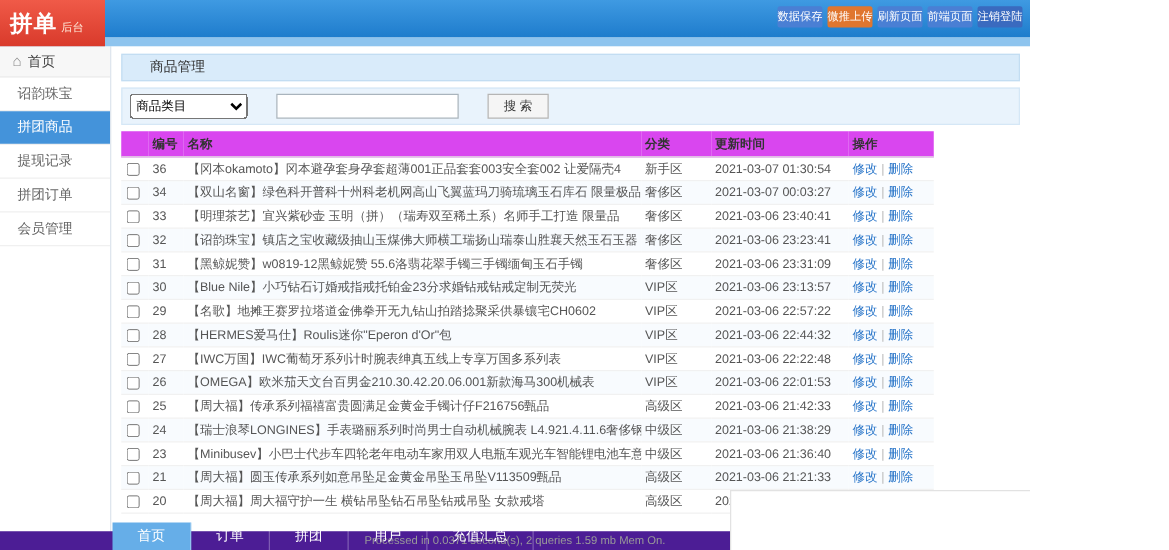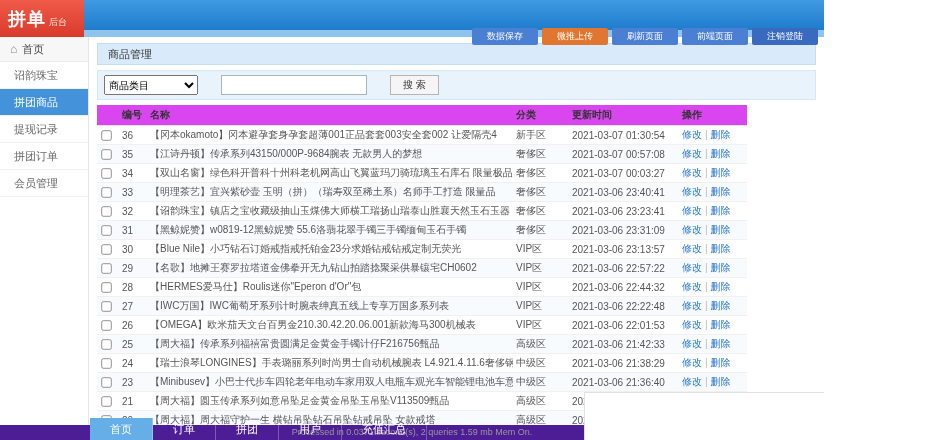--- a/index.html
+++ b/index.html
@@ -13,37 +13,37 @@
   .logo{position:absolute;left:0;top:0;width:84px;height:37px;z-index:4;
     background:linear-gradient(180deg,#f05a48,#d93a2b);color:#fff;
     display:flex;align-items:center;padding-left:8px;box-sizing:border-box;cursor:pointer;}
   .logo-main{font-size:18px;font-weight:bold;letter-spacing:1px;}
   .logo-sub{font-size:9px;color:#ffe9d9;margin-left:3px;margin-top:8px;}
   .topnav{position:absolute;left:90px;bottom:0;height:22px;display:flex;z-index:3;}
   .tab{padding:0 20px;line-height:22px;font-size:11px;color:#fff;cursor:pointer;
     border-right:1px solid rgba(255,255,255,.28);}
   .tab.active{background:#66aee8;}
   .header-actions{position:absolute;right:6px;top:5px;display:flex;gap:4px;z-index:3;}
-  .action-btn{font-size:9px;color:#fff;padding:2px 15px;border-radius:2px;cursor:pointer;white-space:nowrap;margin-top:23px;}
+  .action-btn{font-size:9px;color:#fff;padding:2px 0;border-radius:2px;cursor:pointer;white-space:nowrap;}
 
   
   .sidebar{position:absolute;left:0;top:37px;bottom:0;width:88px;background:#fff;
     border-right:1px solid #dfe6ee;z-index:1;}
   .side-home{height:24px;display:flex;align-items:center;gap:5px;padding-left:10px;
     font-size:11px;color:#444;border-bottom:1px solid #ececec;background:#f7f7f7;}
   .home-icon{font-size:12px;color:#8a8a8a;line-height:1;}
   .side-item{height:26px;line-height:26px;padding-left:14px;font-size:11px;color:#666;
     border-bottom:1px solid #f0f0f0;cursor:pointer;}
   .side-item.active{background:#4493da;color:#fff;}
 
   
   .main{position:absolute;left:89px;top:37px;right:0;bottom:15px;background:#fff;
     padding:6px 8px;box-sizing:border-box;overflow:hidden;}
   .section-bar{background:#d9ebfa;border:1px solid #c3ddf2;height:20px;line-height:20px;
-    padding-left:10px;font-size:11px;color:#333;margin-bottom:5px;}
+    padding-left:22px;font-size:11px;color:#333;margin-bottom:5px;}
   .search-bar{background:#e9f3fc;border:1px solid #d5e7f6;padding:4px 6px;margin-bottom:5px;
     display:flex;align-items:center;gap:23px;}
   .search-bar select{width:94px;height:20px;font-size:10px;font-family:inherit;}
   .search-bar input{width:140px;height:16px;font-size:10px;border:1px solid #a9b4bd;font-family:inherit;}
   .search-btn{font-size:10px;padding:2px 12px;background:#f5f5f5;border:1px solid #b5b5b5;
     color:#333;cursor:pointer;font-family:inherit;}
 
   table.products{width:632px;border-collapse:collapse;font-size:10px;table-layout:fixed;}
   .products th{text-align:left;font-weight:bold;color:#333;padding:3px 3px;background:#d946ef;
     border-bottom:1px solid #e2e2e2;}
@@ -129,28 +129,20 @@
           <tr>
             <td class="c-cb"><input type="checkbox" style=""></td>
             <td class="c-id">36</td>
             <td class="c-name">【冈本okamoto】冈本避孕套身孕套超薄001正品套套003安全套002 让爱隔壳4</td>
             <td class="c-cat">新手区</td>
             <td class="c-time">2021-03-07 01:30:54</td>
             <td class="c-op"><a>修改</a><span class="sep">|</span><a>删除</a></td>
           </tr>
           <tr>
             <td class="c-cb"><input type="checkbox" style=""></td>
-            <td class="c-id">35</td>
-            <td class="c-name">【江诗丹顿】传承系列43150/000P-9684腕表 无款男人的梦想</td>
-            <td class="c-cat">奢侈区</td>
-            <td class="c-time">2021-03-07 00:57:08</td>
-            <td class="c-op"><a>修改</a><span class="sep">|</span><a>删除</a></td>
-          </tr>
-          <tr>
-            <td class="c-cb"><input type="checkbox" style=""></td>
             <td class="c-id">34</td>
             <td class="c-name">【双山名窗】绿色科开普科十州科老机网高山飞翼蓝玛刀骑琉璃玉石库石 限量极品</td>
             <td class="c-cat">奢侈区</td>
             <td class="c-time">2021-03-07 00:03:27</td>
             <td class="c-op"><a>修改</a><span class="sep">|</span><a>删除</a></td>
           </tr>
           <tr>
             <td class="c-cb"><input type="checkbox" style=""></td>
             <td class="c-id">33</td>
             <td class="c-name">【明理茶艺】宜兴紫砂壶 玉明（拼）（瑞寿双至稀土系）名师手工打造 限量品</td>

